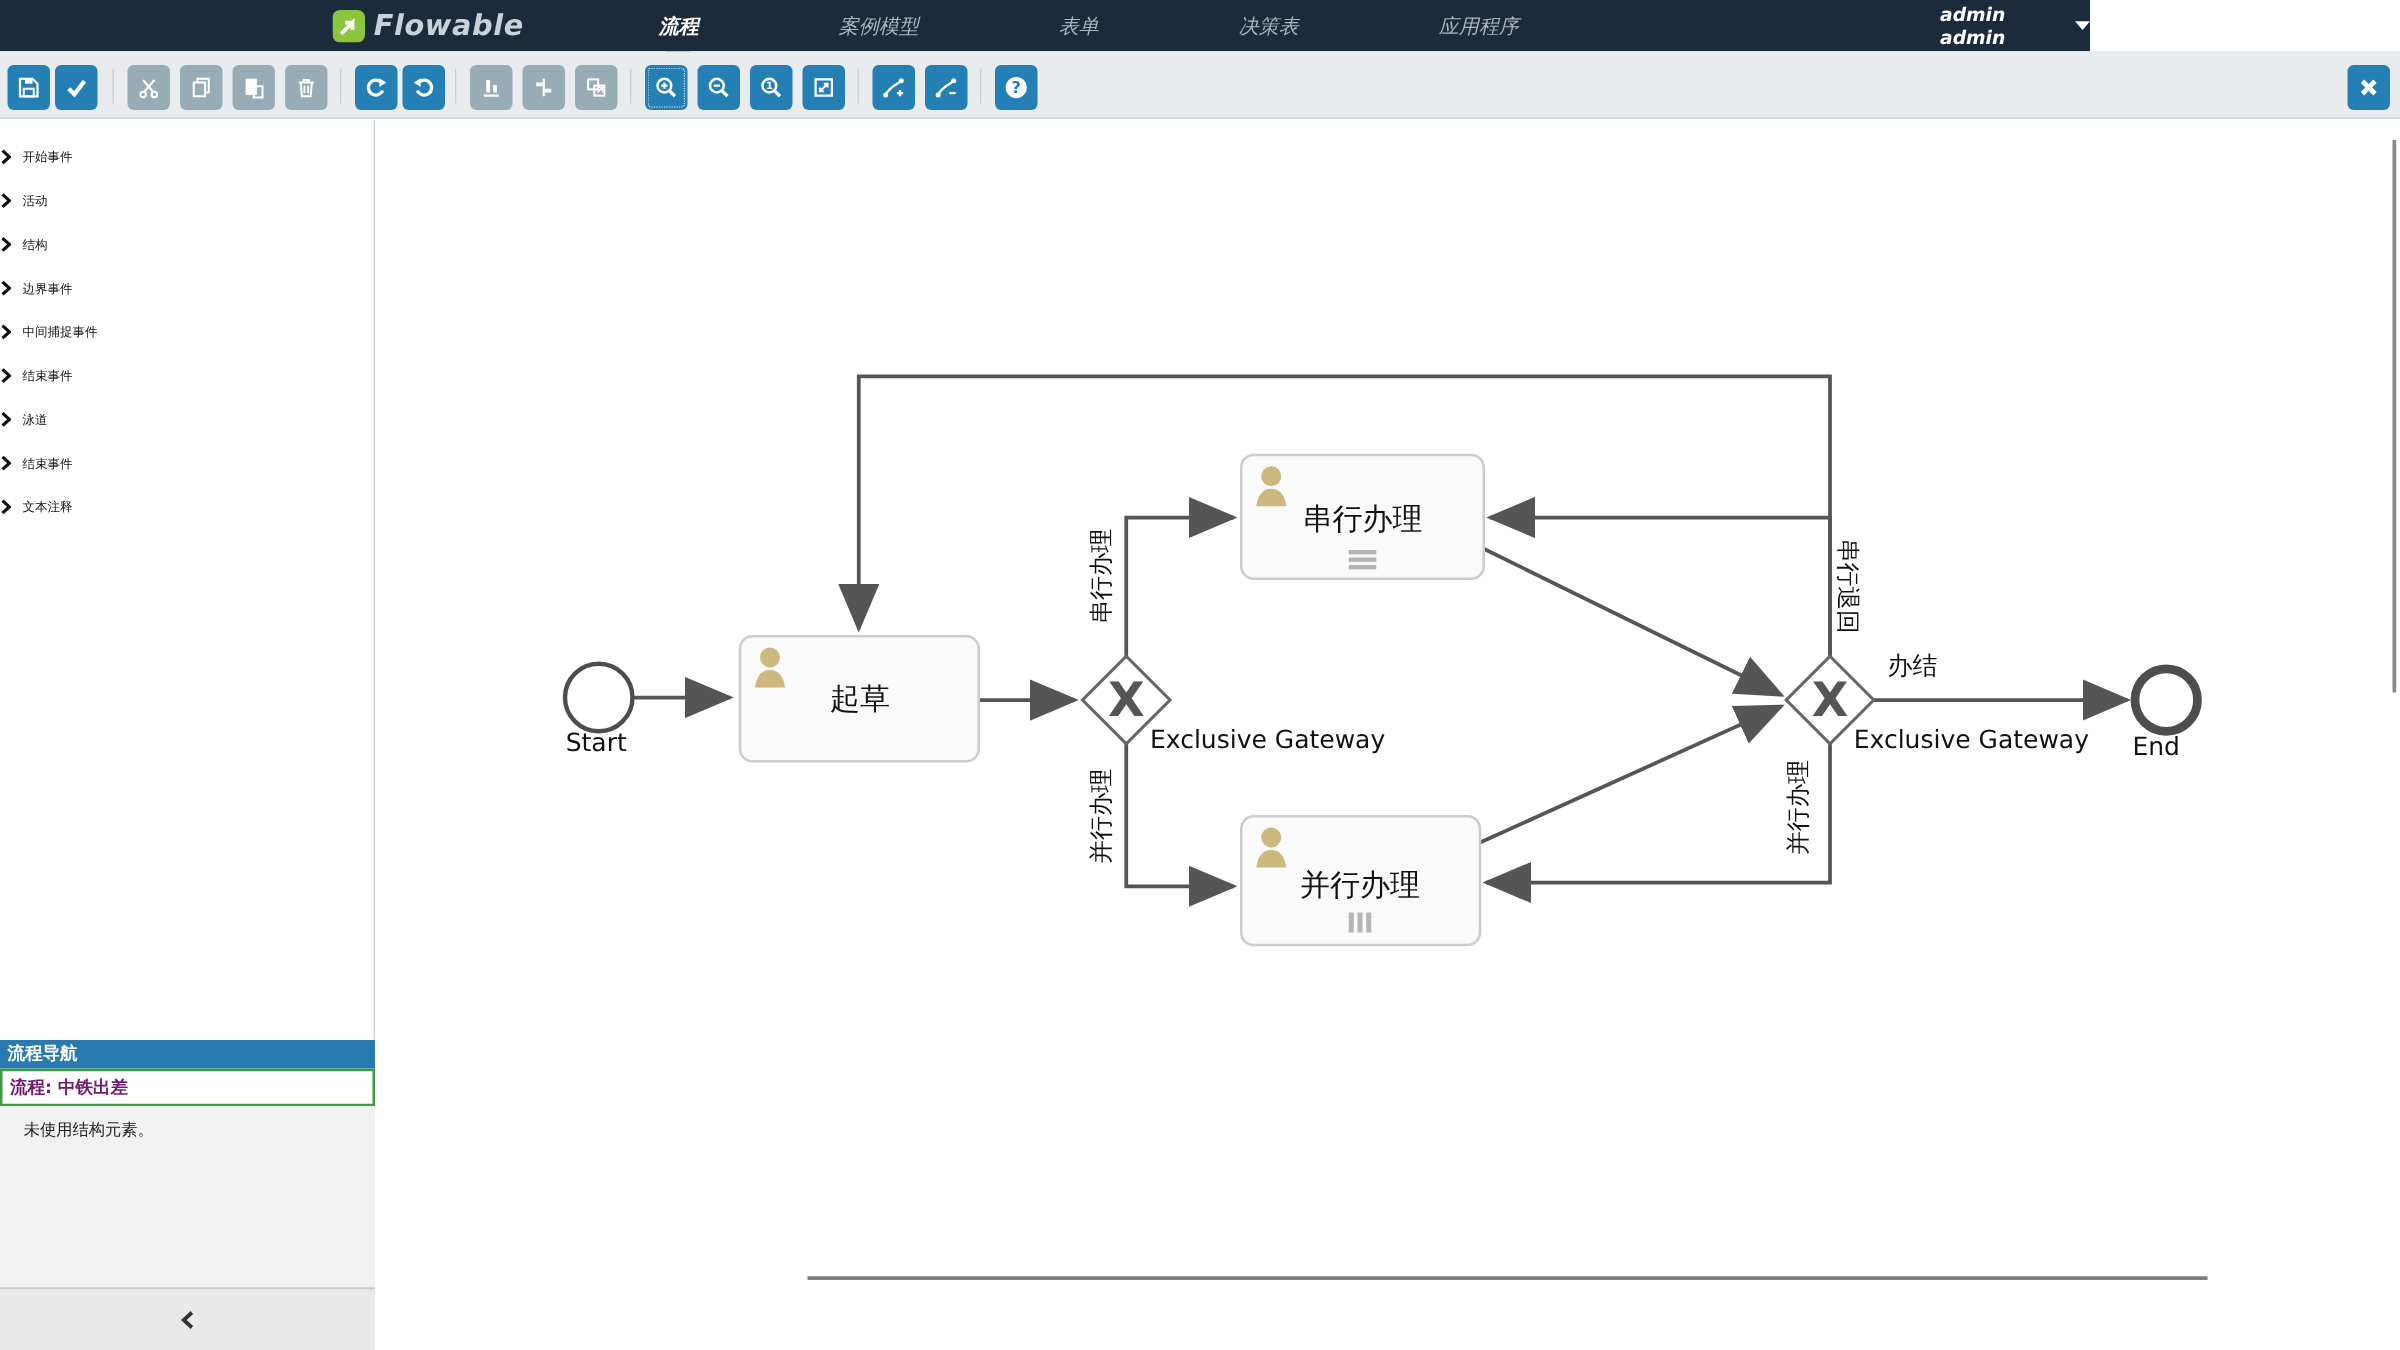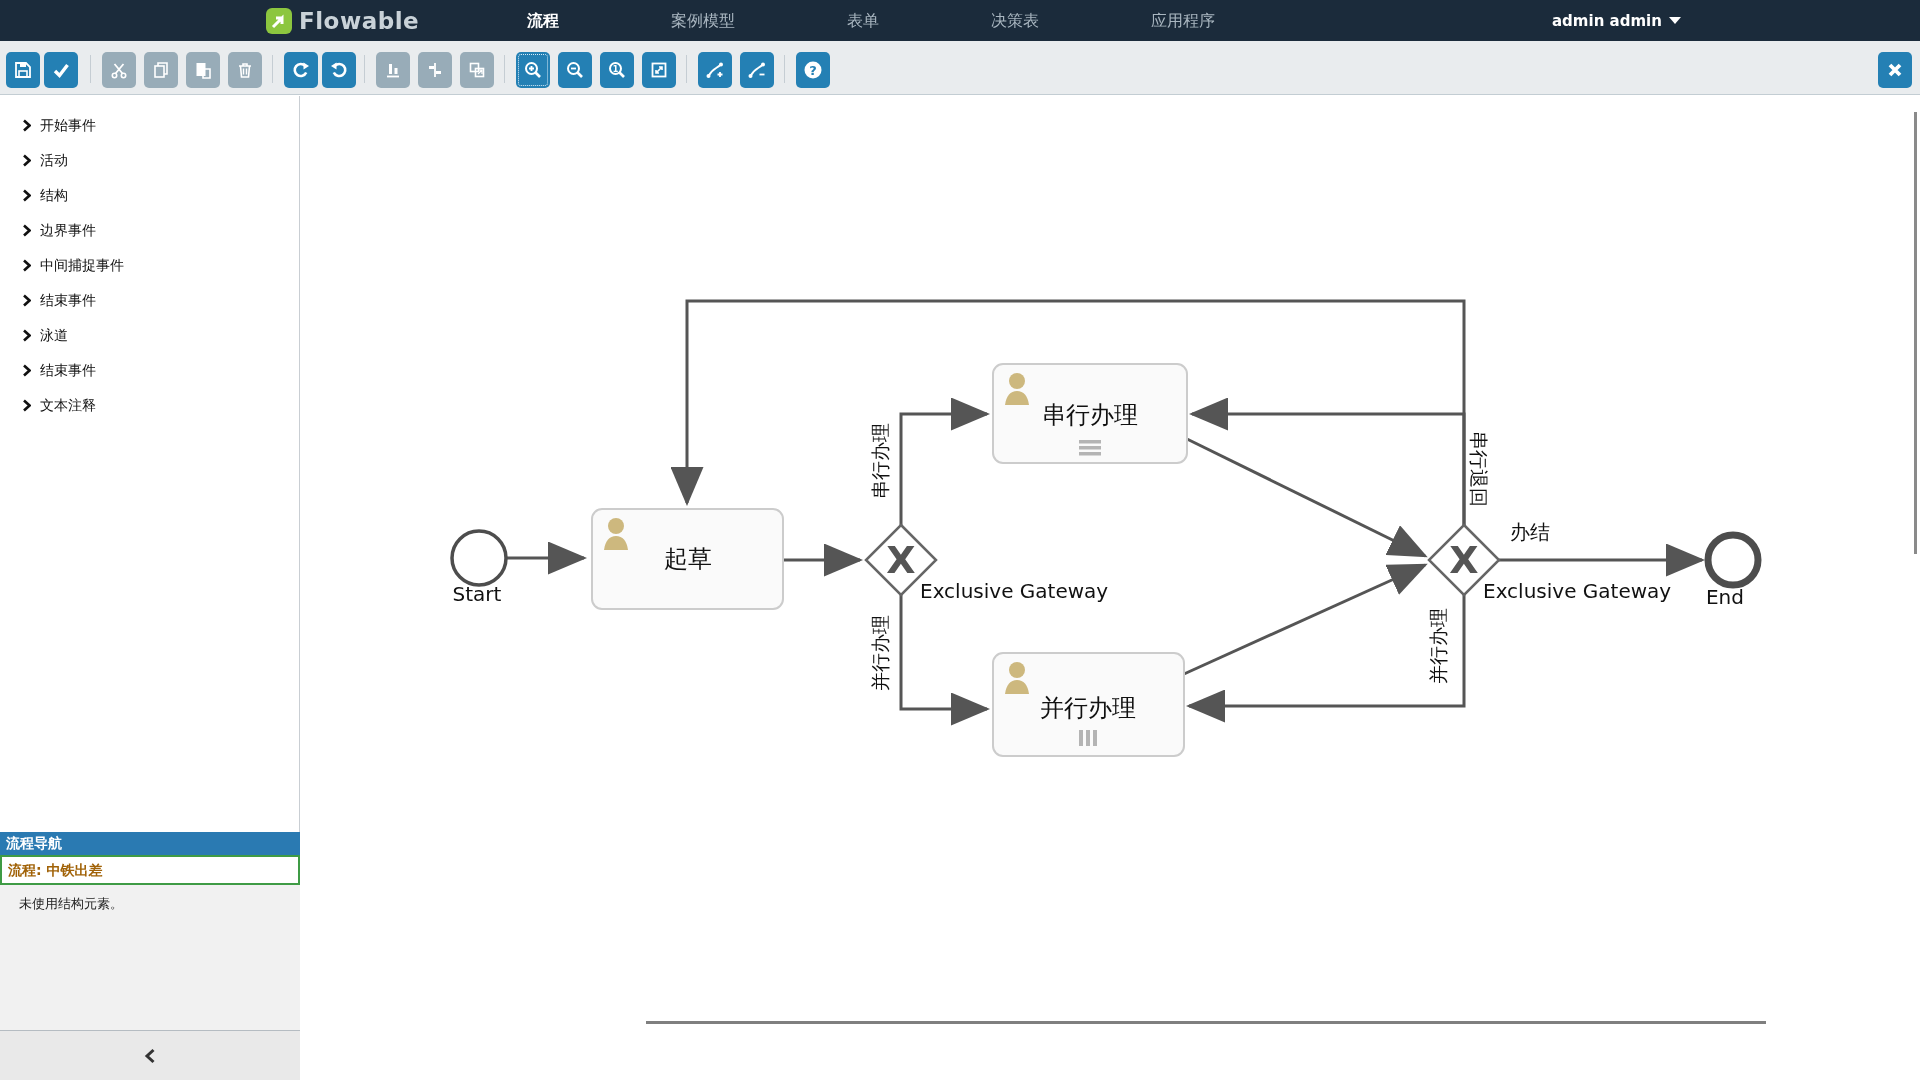--- a/index.html
+++ b/index.html
@@ -1,20 +1,20 @@
 <!DOCTYPE html>
 <html><head>
 <meta charset="utf-8">
 <style>
   * { margin:0; padding:0; box-sizing:border-box; }
   html,body { width:1920px; height:1080px; overflow:hidden;
               font-family:"DejaVu Sans","Liberation Sans",sans-serif; background:#fff; }
 
   
-  .navbar { position:absolute; left:0; top:0; width:1920px; height:41px; background:#1b2b3b; }
+  .navbar { position:absolute; left:0; top:0; width:1672px; height:41px; background:#1b2b3b;font-style:italic; }
   .logo { position:absolute; left:266px; top:0; height:41px; display:flex; align-items:center; }
   .logo-icon { width:26px; height:26px; margin-right:7px; }
   .brand { color:#c9d2d8; font-size:23px; font-weight:bold; letter-spacing:.5px; }
   .nav-items { position:absolute; left:527px; top:0; height:41px; display:flex; gap:112px; align-items:center; }
   .nav-item { color:#a9b6c0; font-size:16px; line-height:41px; cursor:pointer; }
   .nav-item.active { color:#ffffff; font-weight:bold; }
   .nav-indicator { position:absolute; left:533px; top:41px; width:0; height:0;
                    border-left:10px solid transparent; border-right:10px solid transparent;
                    border-top:10px solid #1b2b3b; }
   .user-menu { position:absolute; left:1552px; top:0; height:41px; display:flex; align-items:center;
@@ -29,29 +29,29 @@
   .tbtn { position:absolute; top:11px; width:34px; height:36px; border-radius:5px;
           background:#2480b4; display:flex; align-items:center; justify-content:center; cursor:pointer; }
   .tbtn.disabled { background:#98acb8; cursor:default; }
   .tbtn.focused { outline:1px dotted #d8ecf7; outline-offset:-3px; }
   .tsep { position:absolute; top:14px; width:1px; height:28px; background:#c5cdd3; }
   .tbtn svg { display:block; }
 
   
   .palette { position:absolute; left:0; top:96px; width:300px; height:736px; background:#fff;
              border-right:1px solid #c9ced3; padding-top:12px; }
-  .palette-item { height:35px; display:flex; align-items:center; padding-left:22px;
-                  font-size:14px; color:#111; cursor:pointer; }
+  .palette-item { height:35px; display:flex; align-items:center; 
+                  font-size:10px; color:#111; cursor:pointer; }
   .palette-item svg { margin-right:9px; }
 
   
   .navigator { position:absolute; left:0; top:832px; width:300px; height:198px; }
   .nav-head { height:23px; background:#2a7ab2; color:#fff; font-size:14px; font-weight:bold;
               line-height:23px; padding-left:6px; }
-  .nav-current { height:30px; background:#fff; border:2px solid #3f9b45; color:#a16207;
+  .nav-current { height:30px; background:#fff; border:2px solid #3f9b45; color:#701a75;
                  font-size:14px; font-weight:bold; line-height:26px; padding-left:6px; cursor:pointer; }
   .nav-rest { height:145px; background:#f1f1f1; padding:10px 0 0 19px; font-size:13px; color:#222; }
 
   
   .footer-left { position:absolute; left:0; top:1030px; width:300px; height:50px;
                  background:#e9e9e9; border-top:1px solid #b5bcc2;
                  display:flex; align-items:center; justify-content:center; }
   .footer-right { position:absolute; left:300px; top:1092px; width:1620px; height:64px;
                   background:#e8edf2; border-top:1px solid #c4c9cd; display:flex; align-items:center; }
   .breadcrumb { display:flex; align-items:center; margin-left:15px; }

